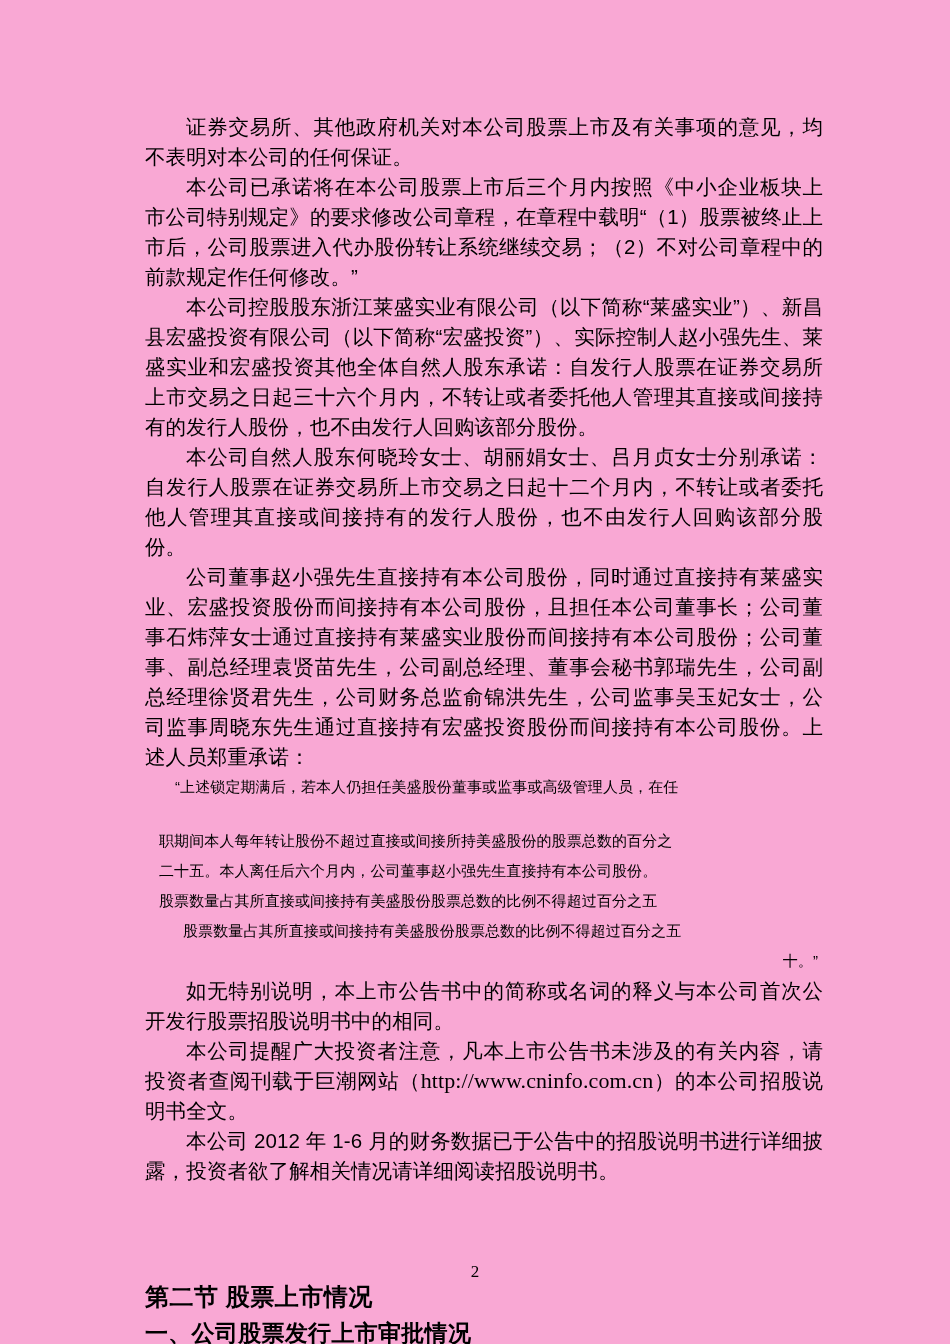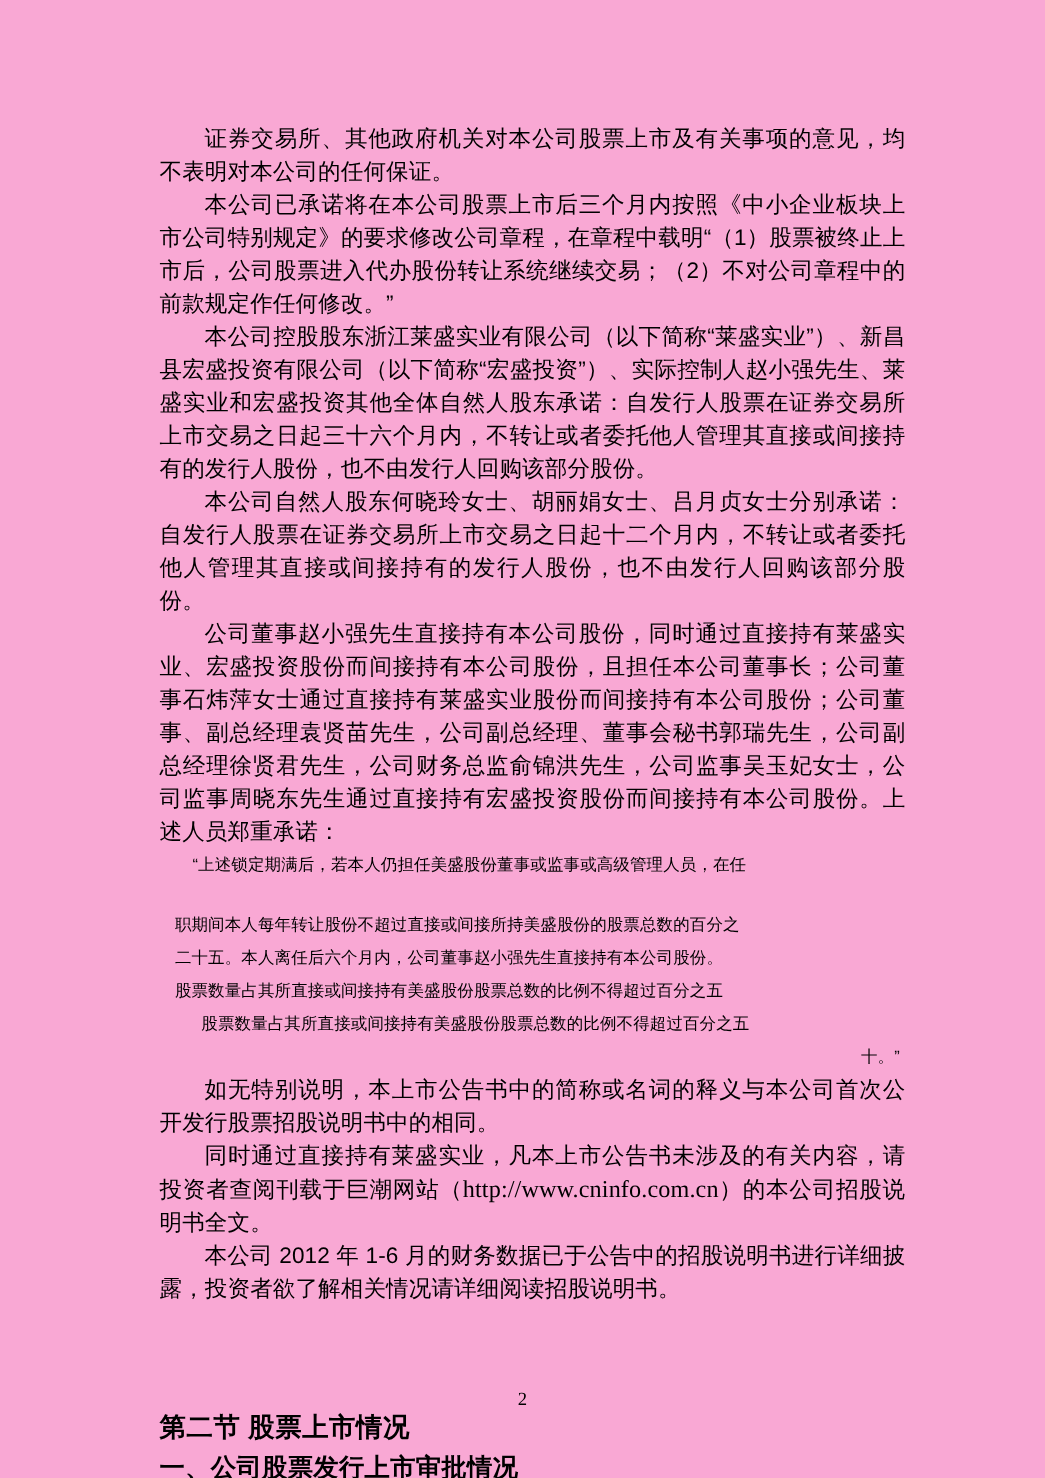--- a/index.html
+++ b/index.html
@@ -116,21 +116,21 @@
       <span class="qline l1">“上述锁定期满后，若本人仍担任美盛股份董事或监事或高级管理人员，在任</span>
       <span class="qline l2">职期间本人每年转让股份不超过直接或间接所持美盛股份的股票总数的百分之</span>
       <span class="qline l3">二十五。本人离任后六个月内，公司董事赵小强先生直接持有本公司股份。</span>
       <span class="qline l4">股票数量占其所直接或间接持有美盛股份股票总数的比例不得超过百分之五</span>
       <span class="qline l5">股票数量占其所直接或间接持有美盛股份股票总数的比例不得超过百分之五</span>
       <span class="qline l6">十。”</span>
     </div>
 
     <p class="para">如无特别说明，本上市公告书中的简称或名词的释义与本公司首次公开发行股票招股说明书中的相同。</p>
 
-    <p class="para"><span>同时通过直接持有莱盛实业，凡本上市公告书未涉及的有关内容，请投资者查阅刊载于巨潮网站（</span><span class="serif">http://www.cninfo.com.cn</span><span>）的本公司招股说明书全文。</span></p>
+    <p class="para"><span>本公司提醒广大投资者注意，凡本上市公告书未涉及的有关内容，请投资者查阅刊载于巨潮网站（</span><span class="serif">http://www.cninfo.com.cn</span><span>）的本公司招股说明书全文。</span></p>
 
     <p class="para">本公司 2012 年 1-6 月的财务数据已于公告中的招股说明书进行详细披露，投资者欲了解相关情况请详细阅读招股说明书。</p>
 
     <div class="gap-before-section"></div>
 
     <h1 class="section-title">第二节 股票上市情况</h1>
 
     <h2 class="subsection-title">一、公司股票发行上市审批情况</h2>
 
     <div class="lawlines">

